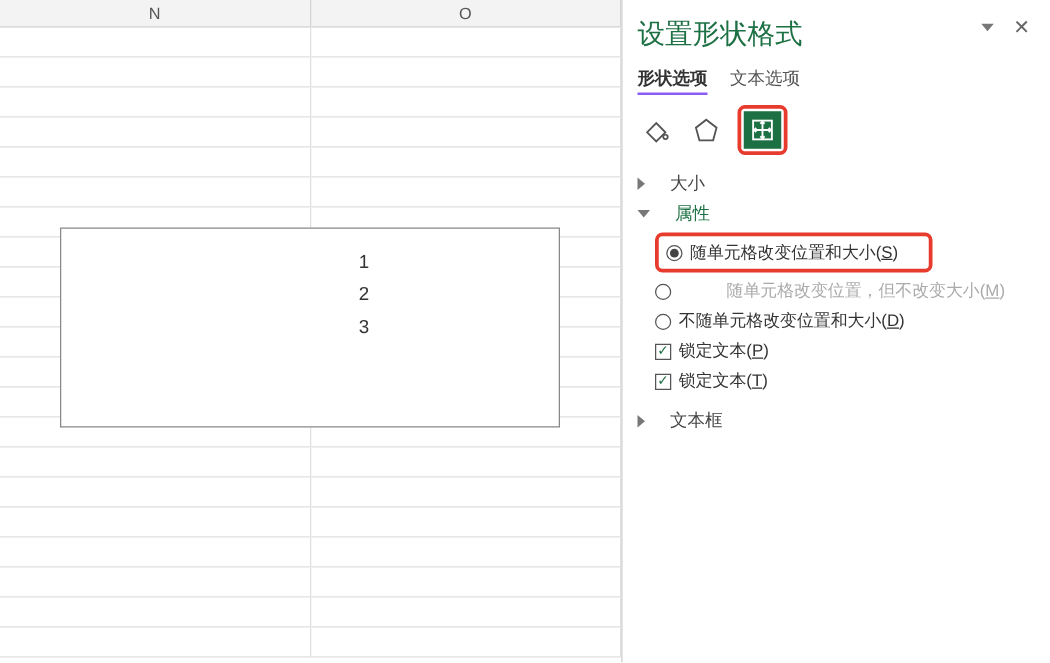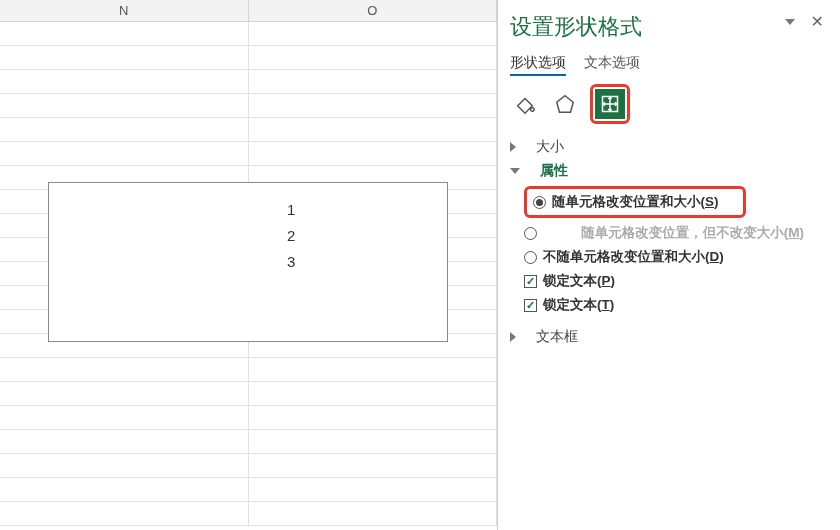--- a/index.html
+++ b/index.html
@@ -26,34 +26,34 @@
 
   
   .panel { width: 342px; padding: 8px 16px 12px 12px; position: relative; overflow: hidden; }
   .panel-title { font-size: 22px; color: #1d7044; margin: 4px 0 12px 0; font-weight: 400; }
   .panel-top-buttons { position: absolute; top: 12px; right: 16px; display: flex; gap: 16px; align-items: center; }
   .dd-icon { width:0;height:0;border-left:5px solid transparent;border-right:5px solid transparent;border-top:6px solid #777; }
   .close-x { font-size:16px; color:#666; font-family: Arial, sans-serif; }
 
   .tabs { display: flex; gap: 18px; margin-bottom: 8px; }
   .tab { font-size: 14px; color: #555; padding-bottom: 2px; }
-  .tab.sel { color: #333; border-bottom: 2px solid #0369a1; }
+  .tab.sel { color: #333; border-bottom: 2px solid #8b5cf6; font-weight: bold; }
 
   .icon-row { display: flex; gap: 10px; margin: 6px 0 14px 0; align-items: center; }
   .icon-btn { width: 30px; height: 30px; display: flex; align-items: center; justify-content: center; }
   .icon-highlight { border: 3px solid #e73b2d; border-radius: 6px; padding: 2px; }
 
   .section { margin: 6px 0; }
   .section-header { display: flex; align-items: center; gap: 20px; font-size: 14px; color: #444; cursor: default; margin: 6px 0; }
-  .section-header.active { color: #1d7044; font-weight: 700; }
+  .section-header.active { color: #1d7044; font-weight: 400; }
   .tri-right { width:0;height:0;border-top:5px solid transparent;border-bottom:5px solid transparent;border-left:6px solid #777; display:inline-block; }
   .tri-down { width:0;height:0;border-left:5px solid transparent;border-right:5px solid transparent;border-top:6px solid #777; display:inline-block; }
 
   .section-body { margin-left: 14px; }
-  .opt { display: flex; align-items: center; gap: 6px; margin: 6px 0; font-size: 13.5px; color: #333; font-weight: bold; }
+  .opt { display: flex; align-items: center; gap: 6px; margin: 6px 0; font-size: 13.5px; color: #333; }
   .opt.cut { color: #aaa; text-decoration: line-through; text-decoration-color: transparent; justify-content: space-between; }
   .opt.cut span.lbl { color: #aaa; overflow: hidden; white-space: nowrap; }
   .opt .lbl u { text-decoration: underline; }
   .radio { width: 13px; height: 13px; border: 1px solid #555; border-radius: 50%; display: inline-flex; align-items: center; justify-content: center; background:#fff; flex-shrink:0;}
   .radio.checked::after { content:""; width:7px; height:7px; background:#444; border-radius:50%; }
   .checkbox { width:13px;height:13px;border:1px solid #555;display:inline-flex;align-items:center;justify-content:center;background:#fff;flex-shrink:0;}
   .checkbox.checked::after { content:"✓"; font-size:11px; color:#1d7044; line-height:1; }
 
   .radio-highlight {
     display:inline-flex; align-items:center; gap:6px;

